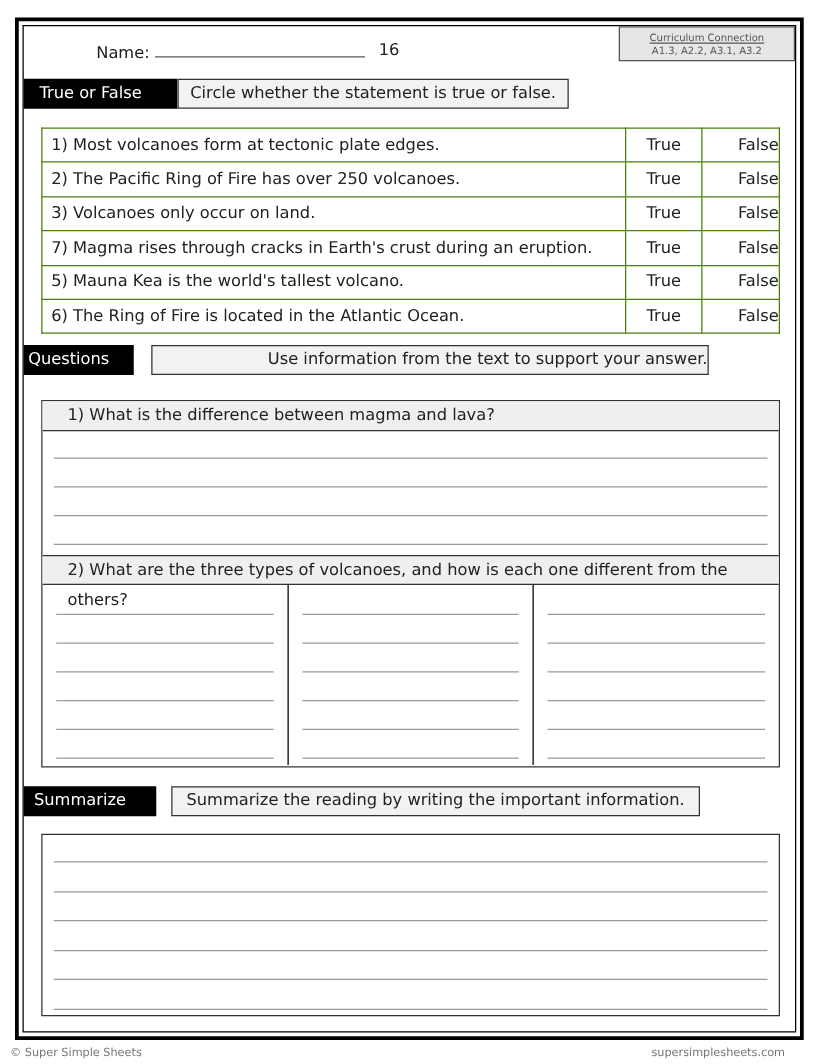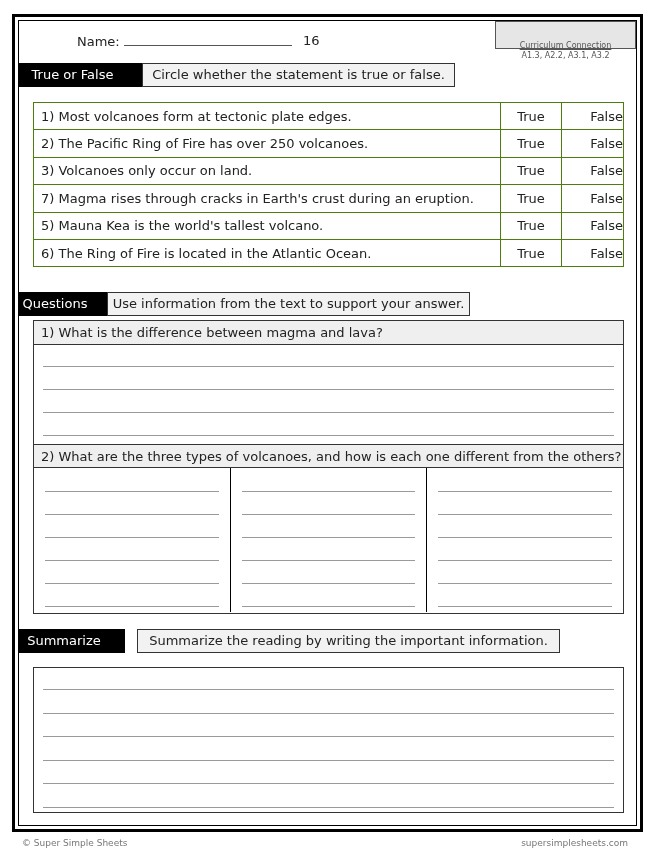--- a/index.html
+++ b/index.html
@@ -16,21 +16,21 @@
   }
 
   .name-row { position: absolute; left: 33px; top: 33px; font-size: 13px; color: #222; margin-left: 44px; }
   .name-label { display: inline-block; }
   .name-line { display: inline-block; width: 168px; border-bottom: 1px solid #555; margin-left: 4px; height: 13px; vertical-align: baseline; }
   .page-num { position: absolute; left: 303px; top: 33px; font-size: 13px; color: #222; }
 
   .curriculum {
     position: absolute; left: 495px; top: 21px; width: 141px; height: 28px;
     background: #e6e6e6; border: 1px solid #555; text-align: center;
-    font-size: 8px; line-height: 10px; color: #555; padding-top: 19px;
+    font-size: 8px; line-height: 10px; color: #555; padding-top: 4px;
   }
   .curriculum .cc-title { text-decoration: underline; }
 
   .sec-header { position: absolute; left: 19px; height: 24px; display: flex; }
   .sec-label {
     background: #000; color: #fff; font-size: 13px; line-height: 24px;
     padding: 0 16px 0 0; text-align: center;
   }
   .sec-instr {
     background: #f2f2f2; border: 1px solid #333; font-size: 13px; line-height: 22px;
@@ -41,21 +41,21 @@
     position: absolute; left: 33px; top: 102px; width: 591px;
     border-collapse: collapse; font-size: 13px;
   }
   .tf-table td { border: 1px solid #4d7c0f; height: 27.4px; padding: 0 7px; color: #222; }
   .tf-table td.opt { width: 61px; text-align: center; padding: 0; }
   .tf-table td.opt2 { width: 62px; text-align: right; padding: 0; }
 
   .q-box { position: absolute; left: 33px; width: 591px; border: 1px solid #333; }
   .q-title {
     background: #efefef; border-bottom: 1px solid #333; font-size: 13px;
-    height: 24px; line-height: 24px; padding-left: 7px; color: #222;
+    height: 24px; line-height: 24px; padding-left: 20px; color: #222;
   }
   .wline { height: 0; border-bottom: 1.5px solid #9a9a9a; }
 
   .cols { display: flex; height: 144px; }
   .col { flex: 1; position: relative; }
   .col + .col { border-left: 1px solid #000; }
 
   .sum-box { position: absolute; left: 33px; top: 667px; width: 591px; height: 146px; border: 1px solid #333; }
 
   .footer { position: absolute; top: 838px; font-size: 9px; color: #777; }
@@ -108,23 +108,23 @@
         <td class="opt2">False</td>
       </tr>
       <tr>
         <td>6) The Ring of Fire is located in the Atlantic Ocean.</td>
         <td class="opt">True</td>
         <td class="opt2">False</td>
       </tr>
     </tbody>
 </table>
 
-<div class="sec-header" style="top:292px;">
+<div class="sec-header" style="top:276px;gap:14px;">
   <div class="sec-label" style="width:88px;">Questions</div>
-  <div class="sec-instr" style="width:363px;">Use information from the text to support your answer.</div>
+  <div class="sec-instr" style="width:446px;text-align:right;">Use information from the text to support your answer.</div>
 </div>
 
 <div class="q-box" style="top:320px; height:294px;">
   <div class="q-title">1) What is the difference between magma and lava?</div>
   <div style="position:relative; height:99px;">
     <div class="wline" style="position:absolute; left:9px; right:9px; top:21px;"></div>
     <div class="wline" style="position:absolute; left:9px; right:9px; top:44px;"></div>
     <div class="wline" style="position:absolute; left:9px; right:9px; top:67px;"></div>
     <div class="wline" style="position:absolute; left:9px; right:9px; top:90px;"></div>
   </div>
@@ -164,14 +164,14 @@
 
 <div class="sum-box" id="sum-box">
     <div class="wline" style="position: absolute; left: 9px; right: 9px; top: 21px;"></div>
     <div class="wline" style="position: absolute; left: 9px; right: 9px; top: 44.5px;"></div>
     <div class="wline" style="position: absolute; left: 9px; right: 9px; top: 68px;"></div>
     <div class="wline" style="position: absolute; left: 9px; right: 9px; top: 91.5px;"></div>
     <div class="wline" style="position: absolute; left: 9px; right: 9px; top: 115px;"></div>
     <div class="wline" style="position: absolute; left: 9px; right: 9px; top: 138.5px;"></div>
   </div>
 
-<div class="footer" style="left:22px;">© Super Simple Sheets</div>
+<div class="footer" style="left:8px;">© Super Simple Sheets</div>
 <div class="footer" style="right:29px;">supersimplesheets.com</div>
 
 </body></html>

